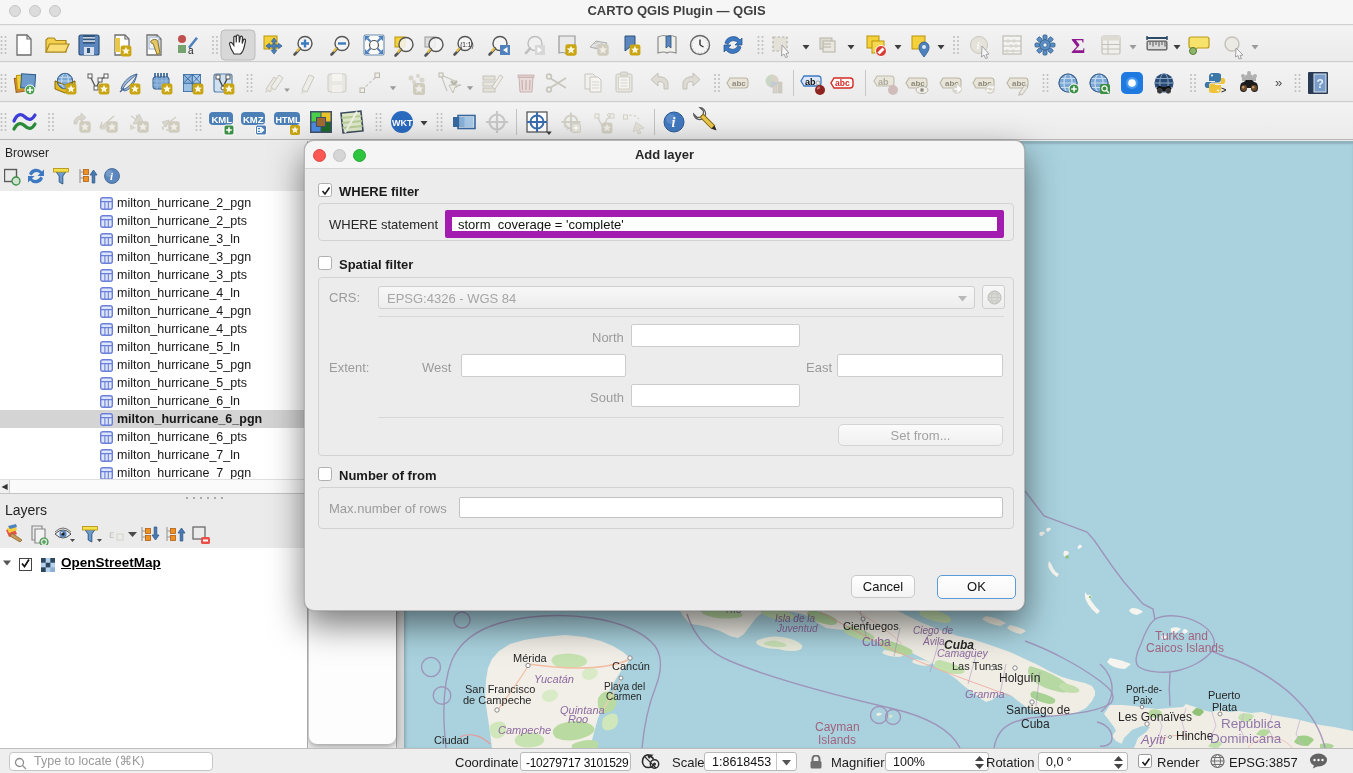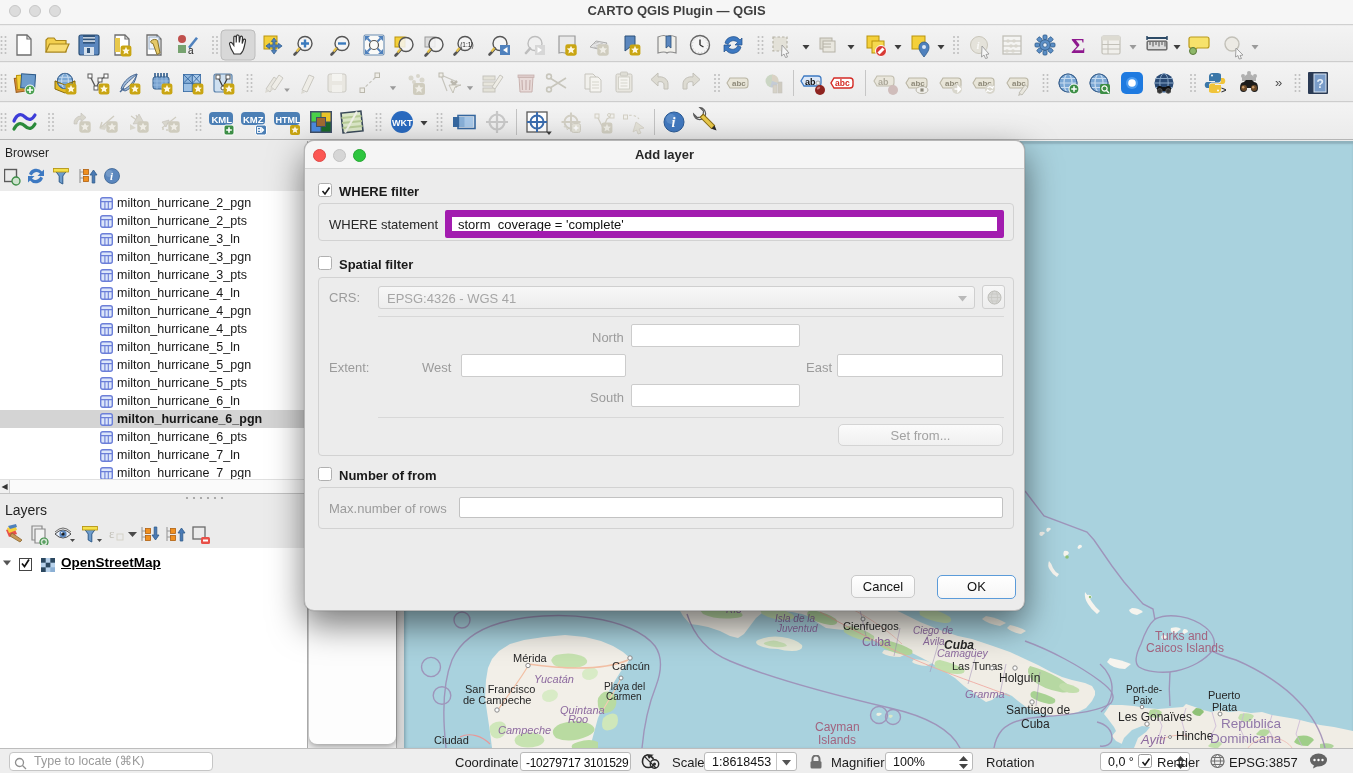--- a/index.html
+++ b/index.html
@@ -1245,21 +1245,21 @@
     <div class="groupbox" style="top:62px; height:38px;"></div>
     <div class="dlabel" style="left:24px; top:76px;">WHERE statement</div>
     <input id="wherestmt" class="tfield" type="text" value="storm_coverage = 'complete'" readonly="" style="">
 
     <div class="chk" style="left:13px; top:115px;"></div>
     <div class="chklabel" style="left:34px; top:115.5px;">Spatial filter</div>
 
     <div class="groupbox" style="top:136px; height:179px;"></div>
     <div class="glabel" style="left:24px; top:149px;">CRS:</div>
     <div class="combo" style="left:73px; top:145px; width:597px; height:23px;">
-      <span style="position:absolute;left:8px;top:3.5px;font-size:13px;color:#a6a6a6;">EPSG:4326 - WGS 41</span>
+      <span style="position:absolute;left:8px;top:3.5px;font-size:13px;color:#a6a6a6;">EPSG:4326 - WGS 84</span>
       <svg style="position:absolute;right:7px;top:9px;" width="9" height="6">
           <path d="M0 0 L9 0 L4.5 5.5 Z" fill="#b9b9b9"></path>
         </svg>
     </div>
     <div class="combo" style="left:677px; top:144px; width:23px; height:24px;">
         <svg width="15" height="15" style="position:absolute;left:4px;top:4px;" viewBox="0 0 15 15">
           <circle cx="7.5" cy="7.5" r="6.5" fill="#d8d8d6" stroke="#bdbdb8" stroke-width="1"></circle>
           <ellipse cx="7.5" cy="7.5" rx="3" ry="6.5" fill="none" stroke="#c6c6c2" stroke-width="0.8"></ellipse>
           <path d="M1,7.5 L14,7.5 M2,4 L13,4 M2,11 L13,11" stroke="#c6c6c2" stroke-width="0.8"></path>
         </svg>
@@ -1309,29 +1309,29 @@
       <span style="position:absolute;right:0;top:0;width:20px;height:100%;border-left:1px solid #c4c4c4;"></span>
       <svg style="position:absolute;right:5.5px;top:7px;" width="9" height="6">
           <path d="M0 0 L9 0 L4.5 5.5 Z" fill="#555"></path>
         </svg>
     </div>
     <svg class="abs" style="left:809px;top:6px;" width="14" height="14" viewBox="0 0 14 14">
       <rect x="1.5" y="6" width="11" height="7.5" rx="1.5" fill="#6e6e6e"></rect>
       <path d="M3.5,6 L3.5,4 A3.5,3.5 0 0 1 10.5,4 L10.5,6" fill="none" stroke="#6e6e6e" stroke-width="2"></path>
     </svg>
     <div class="sb-label" style="left:831px;">Magnifier</div>
-    <div class="sb-field" style="left:885px; width:88px;">
+    <div class="sb-field" style="left:885px; width:104px;">
       <span style="position:absolute;left:7px;top:2px;">100%</span>
       <svg style="position:absolute;right:4px;top:3px;" width="9" height="13">
           <path d="M0 5 L4.5 0 L9 5 Z" fill="#444"></path>
           <path d="M0 8 L4.5 13 L9 8 Z" fill="#444"></path>
         </svg>
     </div>
     <div class="sb-label" style="left:986px;">Rotation</div>
-    <div class="sb-field" style="left:1100px; width:90px;">
+    <div class="sb-field" style="left:1038px; width:90px;">
       <span style="position:absolute;left:7px;top:2px;">0,0 °</span>
       <svg style="position:absolute;right:4px;top:3px;" width="9" height="13">
           <path d="M0 5 L4.5 0 L9 5 Z" fill="#444"></path>
           <path d="M0 8 L4.5 13 L9 8 Z" fill="#444"></path>
         </svg>
     </div>
     <div class="chk" style="left:1138px; top:5px; border-color:#9a9a9a;">
       <svg width="12" height="12" viewBox="0 0 12 12" style="position:absolute;left:0.5px;top:0.5px;">
           <path d="M2.5 6 L5 9 L9.5 2.5" stroke="#1a1a1a" stroke-width="1.6" fill="none"></path>
         </svg>

